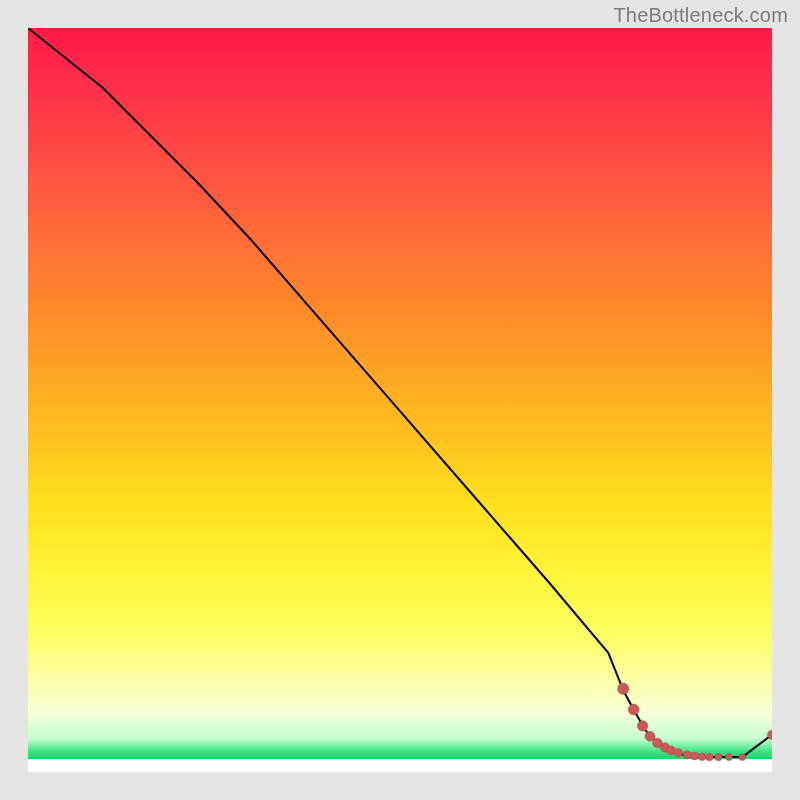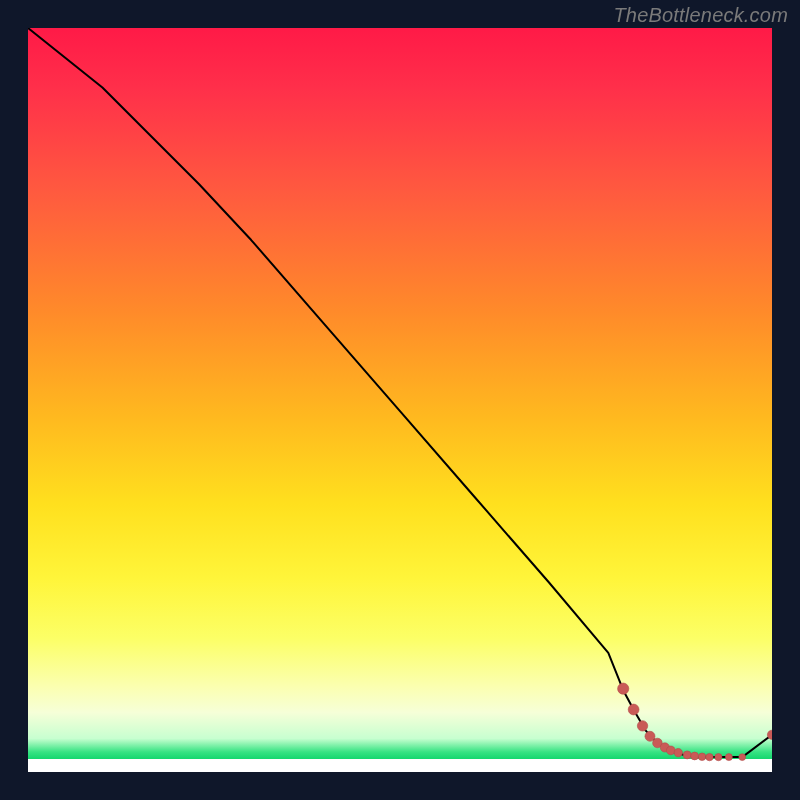--- a/index.html
+++ b/index.html
@@ -8,22 +8,21 @@
     width: 800px;
     height: 800px;
     background: #000;
     overflow: hidden;
     font-family: Arial, Helvetica, sans-serif;
   }
   .stage {
     position: relative;
     width: 800px;
     height: 800px;
-    background: #0f172a;
-    font-style: italic;
+    background: #e5e5e5;
   }
   .watermark {
     position: absolute;
     top: 4px;
     right: 12px;
     color: #7a7a7a;
     font-size: 20px;
     font-weight: 500;
     letter-spacing: 0.2px;
     user-select: none;

